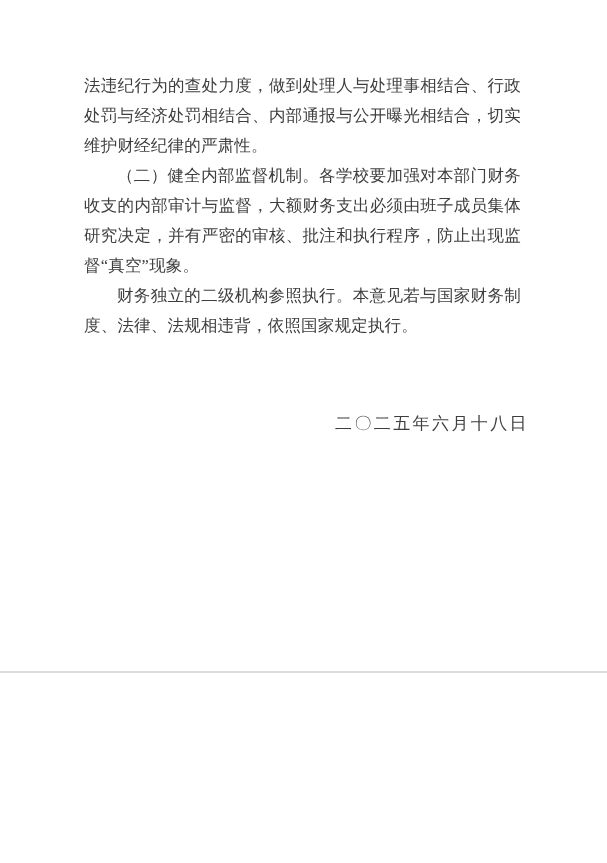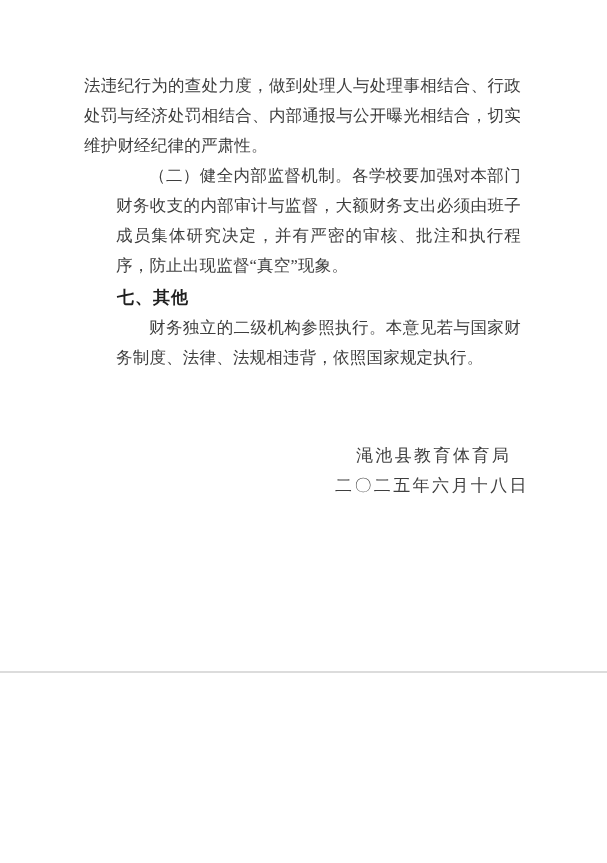--- a/index.html
+++ b/index.html
@@ -26,21 +26,21 @@
   }
   .para {
     margin: 0;
     font-size: 16.5px;
     line-height: 30px;
     letter-spacing: 0.2px;
     text-align: justify;
     text-justify: inter-ideograph;
     word-break: break-all;
   }
-  .para.indented { text-indent: 33px; margin-left: 32px; }
+  .para.indented { text-indent: 33px; }
   .para.gap-before { margin-top: 22px; }
   .section-heading {
     margin: 2px 0 0 0;
     font-family: "Liberation Sans", "DejaVu Sans", sans-serif;
     font-weight: bold;
     font-size: 17px;
     line-height: 30px;
     text-indent: 33px;
     color: #1f1f1f;
     letter-spacing: 1px;
@@ -79,25 +79,23 @@
 <body>
 
 <div class="page">
   <div class="content">
 
     <p class="para">法违纪行为的查处力度，做到处理人与处理事相结合、行政处罚与经济处罚相结合、内部通报与公开曝光相结合，切实维护财经纪律的严肃性。</p>
 
     <p class="para indented">（二）健全内部监督机制。各学校要加强对本部门财务收支的内部审计与监督，大额财务支出必须由班子成员集体研究决定，并有严密的审核、批注和执行程序，防止出现监督“真空”现象。</p>
 
 
-    <h3 class="section-heading">七、其他</h3>
 
     <p class="para indented">财务独立的二级机构参照执行。本意见若与国家财务制度、法律、法规相违背，依照国家规定执行。</p>
 
     <div class="signature">
-      <span class="sig-org">渑池县教育体育局</span>
       <span class="sig-date">二〇二五年六月十八日</span>
     </div>
 
   </div>
 
   <div class="page-bottom-edge"></div>
 </div>
 
 </body></html>

